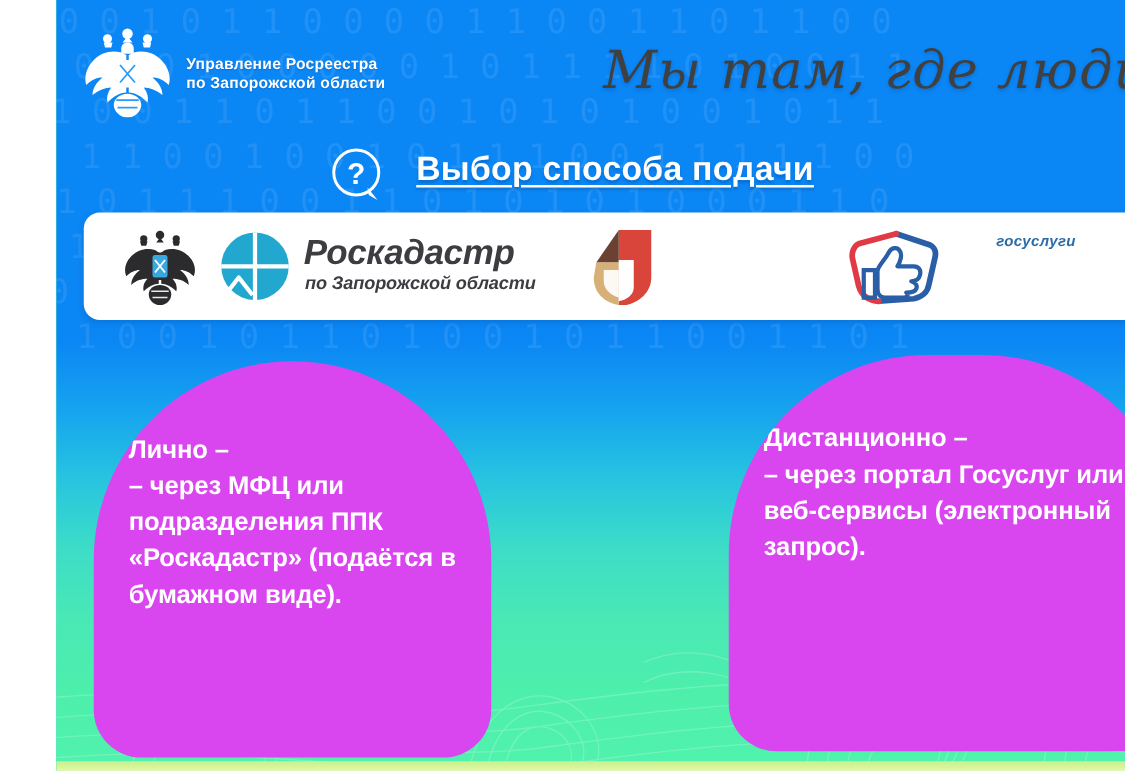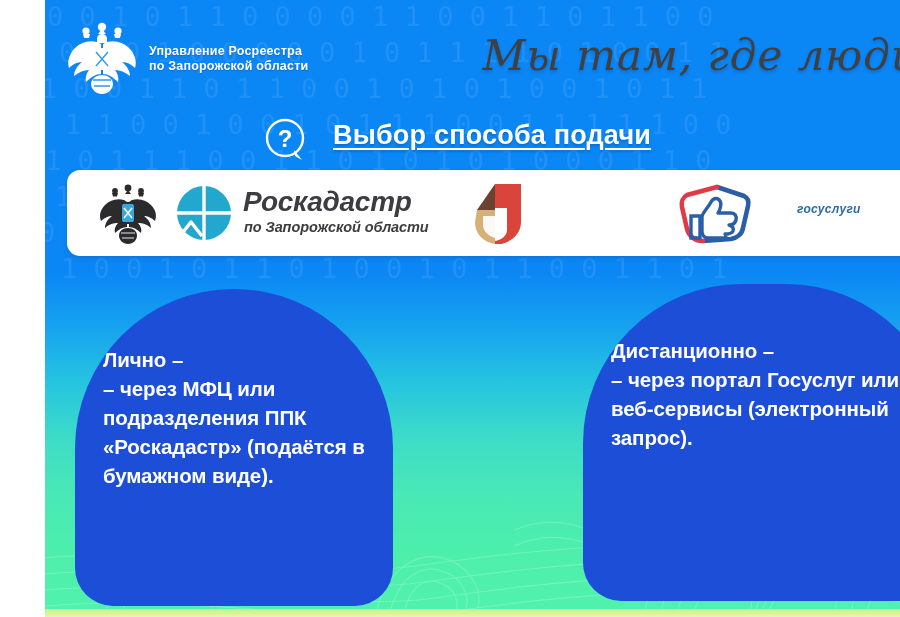--- a/index.html
+++ b/index.html
@@ -139,42 +139,42 @@
     color: #3c3c41;
     font-size: 14.5px;
     font-weight: bold;
     letter-spacing: -.1px;
     white-space: nowrap;
   }
   .lb-mfc { position: absolute; left: 394px; top: 12px; width: 64px; height: 64px; }
   .lb-gos-mark { position: absolute; left: 610px; top: 14px; width: 78px; height: 60px; }
   .lb-gos-small {
     position: absolute;
-    left: 706px; top: 32px;
+    left: 706px; top: 16px;
     color: #2a6ca8;
     font-size: 12px;
     font-weight: bold;
     letter-spacing: .3px;
     white-space: nowrap;
     padding-left: 24px;
   }
   .lb-gos-big {
     position: absolute;
     left: 706px; top: 40px;
     color: #1d6ba8;
     font-size: 21px;
     font-weight: bold;
     letter-spacing: -.2px;
     white-space: nowrap;
   }
 
   
   .option {
     position: absolute;
-    background: #1d4ed8;
+    background: #d946ef;
     overflow: hidden;
   }
   .option-left {
     left: 30px; top: 289px;
     width: 318px; height: 317px;
     border-radius: 159px 159px 38px 38px;
   }
   .option-right {
     left: 538px; top: 284px;
     width: 362px; height: 317px;

